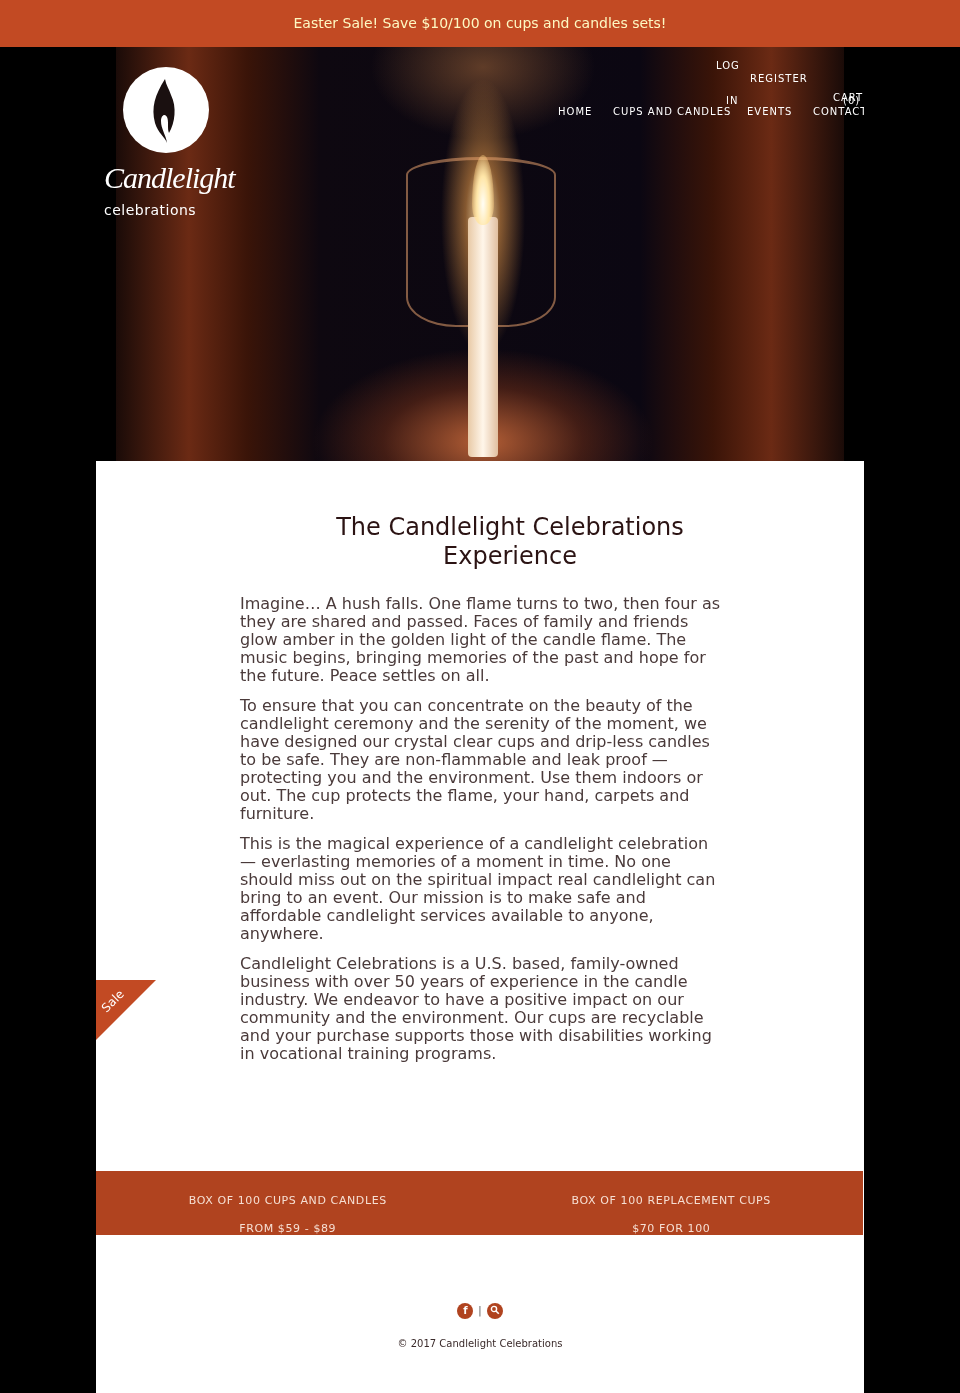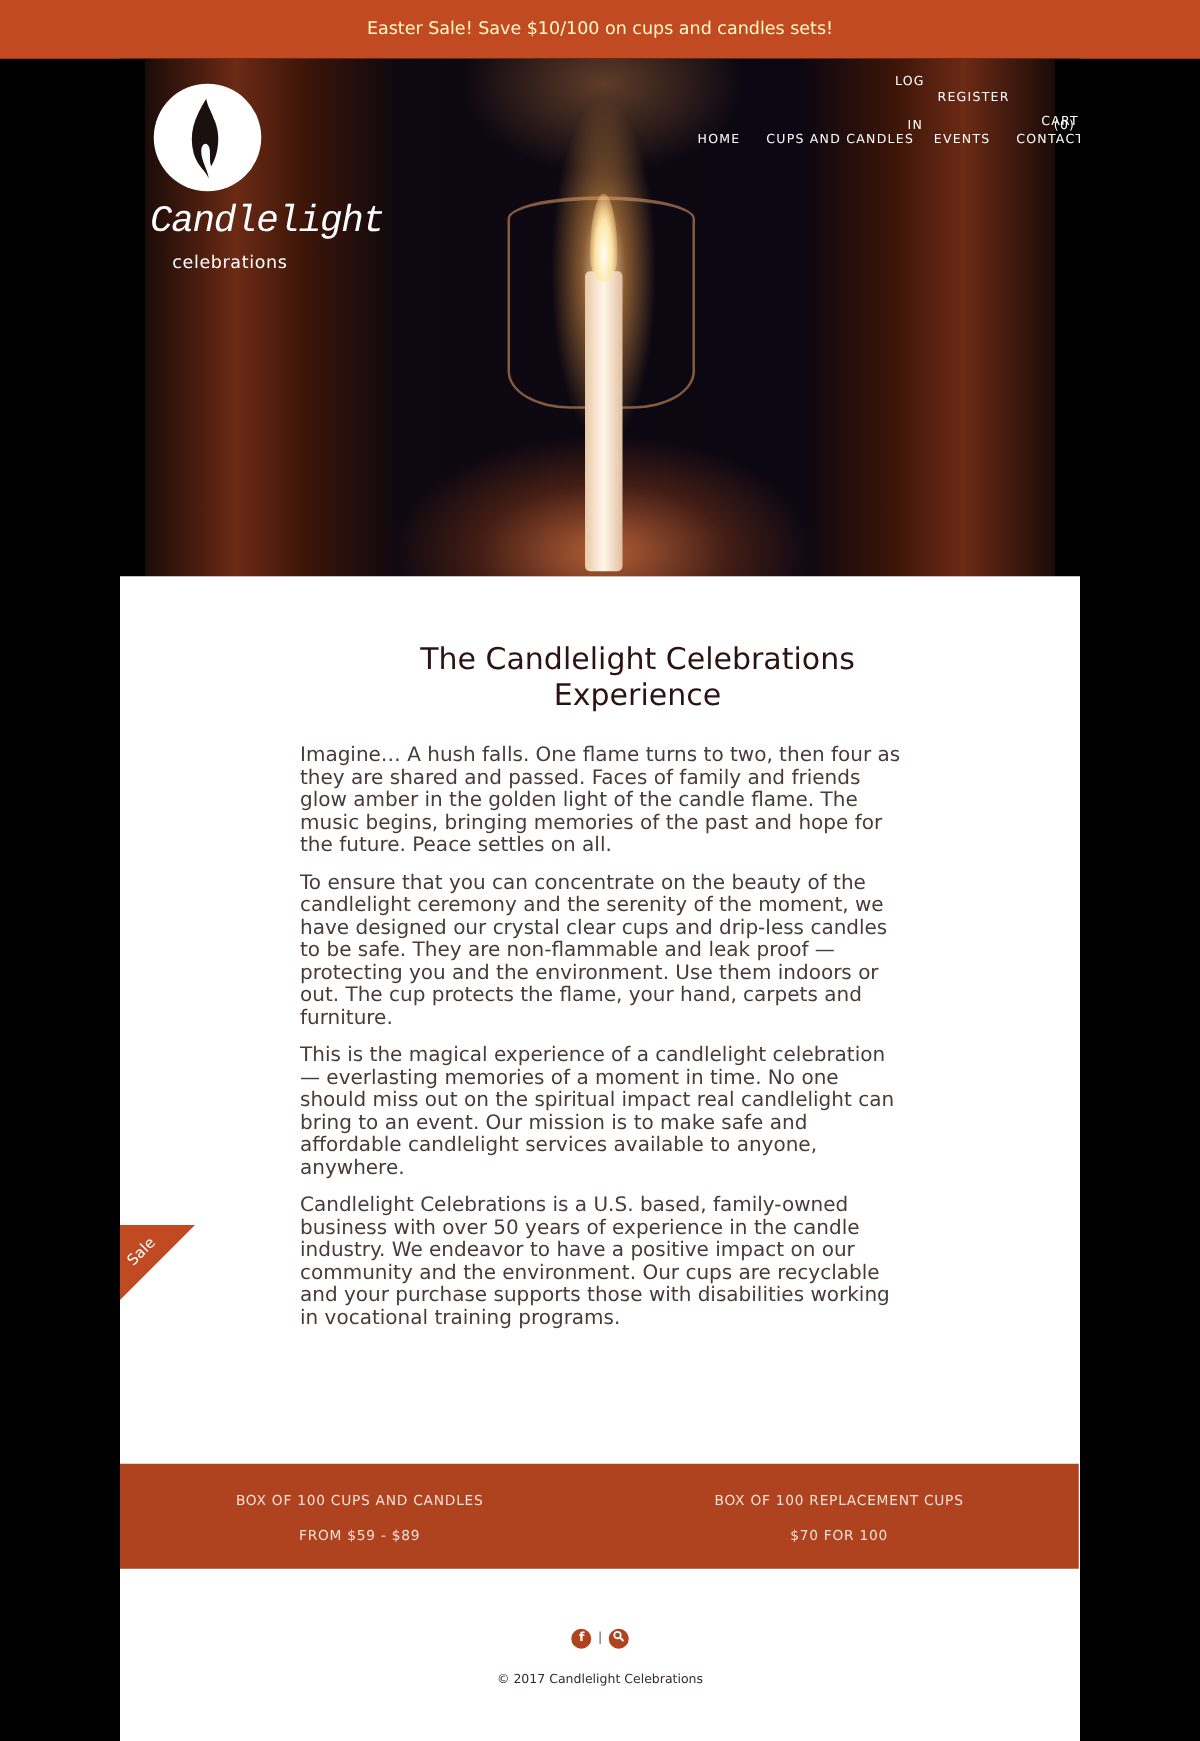--- a/index.html
+++ b/index.html
@@ -27,39 +27,39 @@
     border: 2px solid rgba(230,160,110,0.55); border-top-width: 3px; border-radius: 75px 75px 50px 50px / 18px 18px 30px 30px;
     box-sizing: border-box; }
   .candle { position: absolute; left: 352px; top: 170px; width: 30px; height: 240px;
     background: linear-gradient(90deg, #e8c9a6, #fff6ea 50%, #e1bfa0); border-radius: 4px; }
   .flame { position: absolute; left: 356px; top: 108px; width: 22px; height: 70px;
     background: radial-gradient(ellipse at 50% 70%, #fffef5 0%, #ffe6a8 40%, rgba(255,170,70,0.2) 80%, rgba(0,0,0,0) 100%);
     border-radius: 50% 50% 45% 45% / 70% 70% 30% 30%; }
   .logo { position: absolute; left: 8px; top: 20px; width: 126px; height: 160px; }
   .logo-circle { position: absolute; left: 19px; top: 0; width: 86px; height: 86px; border-radius: 50%; background: #fff; }
   .logo-flame { position: absolute; left: 45px; top: 10px; width: 30px; height: 68px; }
-  .logo-script { position: absolute; left: 16px; top: 94px; width: 126px; text-align: center;
-    font-family: Liberation Mono, monospace; font-style: italic; font-size: 30px; color: #fff; letter-spacing: -1px; }
-  .logo-sub { position: absolute; left: 0; top: 135px; width: 126px; text-align: right;
+  .logo-script { position: absolute; left: 0; top: 94px; width: 126px; text-align: center;
+    font-family: Liberation Serif, serif; font-style: italic; font-size: 30px; color: #fff; letter-spacing: -1px; }
+  .logo-sub { position: absolute; left: 0; top: 135px; width: 126px; text-align: left;
     font-size: 14px; color: #fff; letter-spacing: 0.5px; }
   .nav { position: absolute; color: #fff; font-size: 10px; letter-spacing: 1px; text-transform: uppercase; }
   .nav-item { position: absolute; white-space: nowrap; }
   .content {
     position: absolute; left: 96px; top: 461px; width: 768px; height: 932px; background: #fff;
   }
   .title { position: absolute; left: 0; top: 52px; width: 828px; text-align: center;
     font-size: 24px; line-height: 29px; color: #2b1313; font-weight: normal; margin: 0; }
   .body-text { position: absolute; left: 144px; top: 134px; width: 482px; font-size: 16px; line-height: 18px; color: #4a3a3a; }
   .body-text p { margin: 0 0 12px 0; }
   .sale-ribbon { position: absolute; left: 0; top: 519px; width: 60px; height: 60px; }
   .sale-ribbon .tri { position: absolute; left: 0; top: 0; width: 0; height: 0;
     border-top: 60px solid #c24a23; border-right: 60px solid transparent; }
   .sale-ribbon .lbl { position: absolute; left: 4px; top: 14px; color: #fff; font-size: 12px; transform: rotate(-45deg); }
   .products {
-    position: absolute; left: 0; top: 710px; width: 767px; height: 84px; background: #b0431f;
+    position: absolute; left: 0; top: 710px; width: 767px; height: 64px; background: #b0431f;
     display: flex;
   }
   .product { flex: 1; text-align: center; color: #f6dfd3; font-size: 11px; letter-spacing: 0.6px; text-transform: uppercase; }
   .product .pname { margin-top: 23px; }
   .product .pprice { margin-top: 15px; }
   .social { position: absolute; left: 0; top: 839px; width: 768px; text-align: center; height: 16px; }
   .social .circ { display: inline-block; width: 16px; height: 16px; border-radius: 50%; background: #b0431f; color: #fff;
     font-size: 10px; line-height: 16px; text-align: center; vertical-align: middle; font-weight: bold; }
   .social .sep { display: inline-block; margin: 0 5px; color: #555; font-size: 10px; vertical-align: middle; }
   .copyright { position: absolute; left: 0; top: 877px; width: 768px; text-align: center; font-size: 10px; color: #3a2a2a; }

